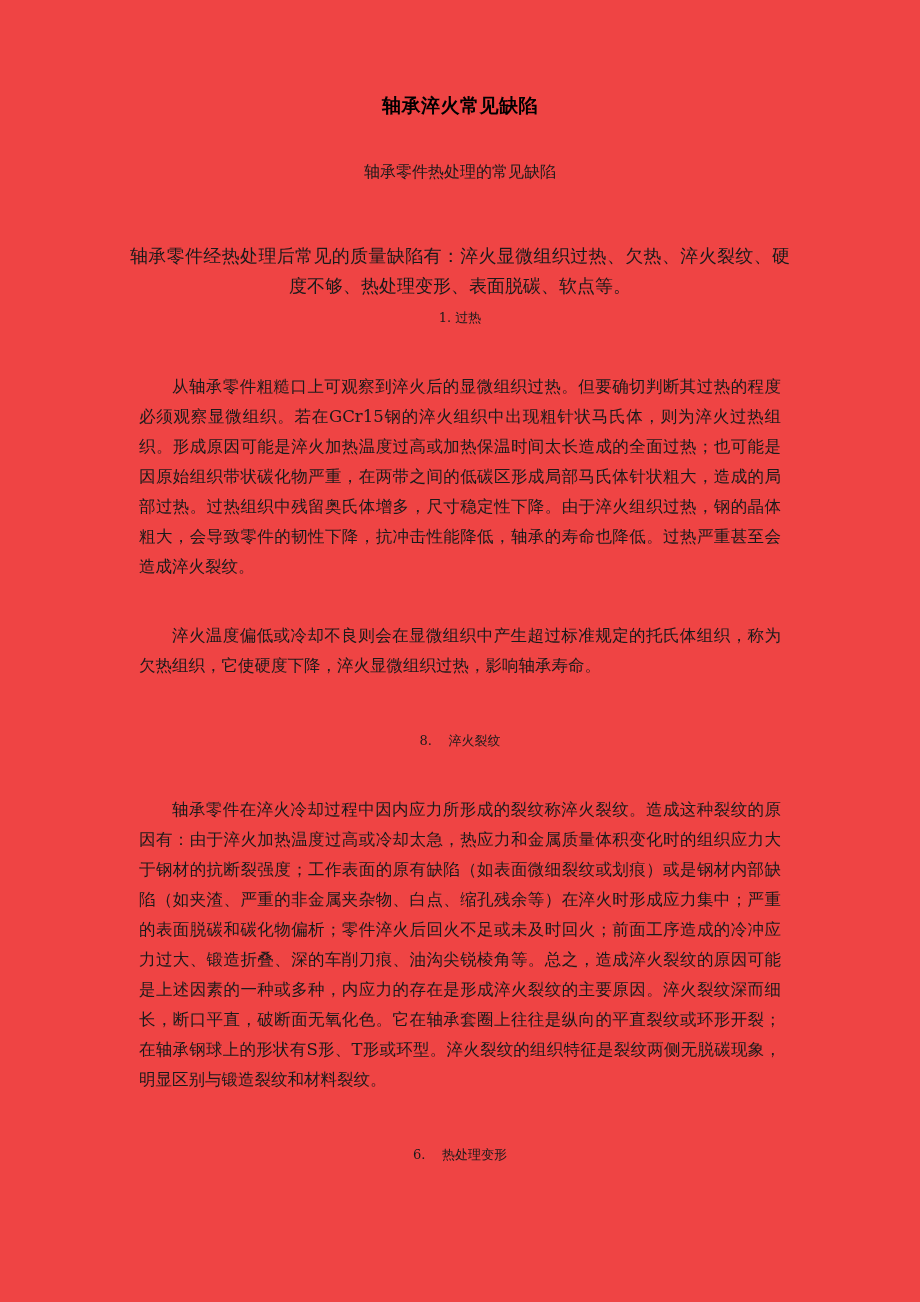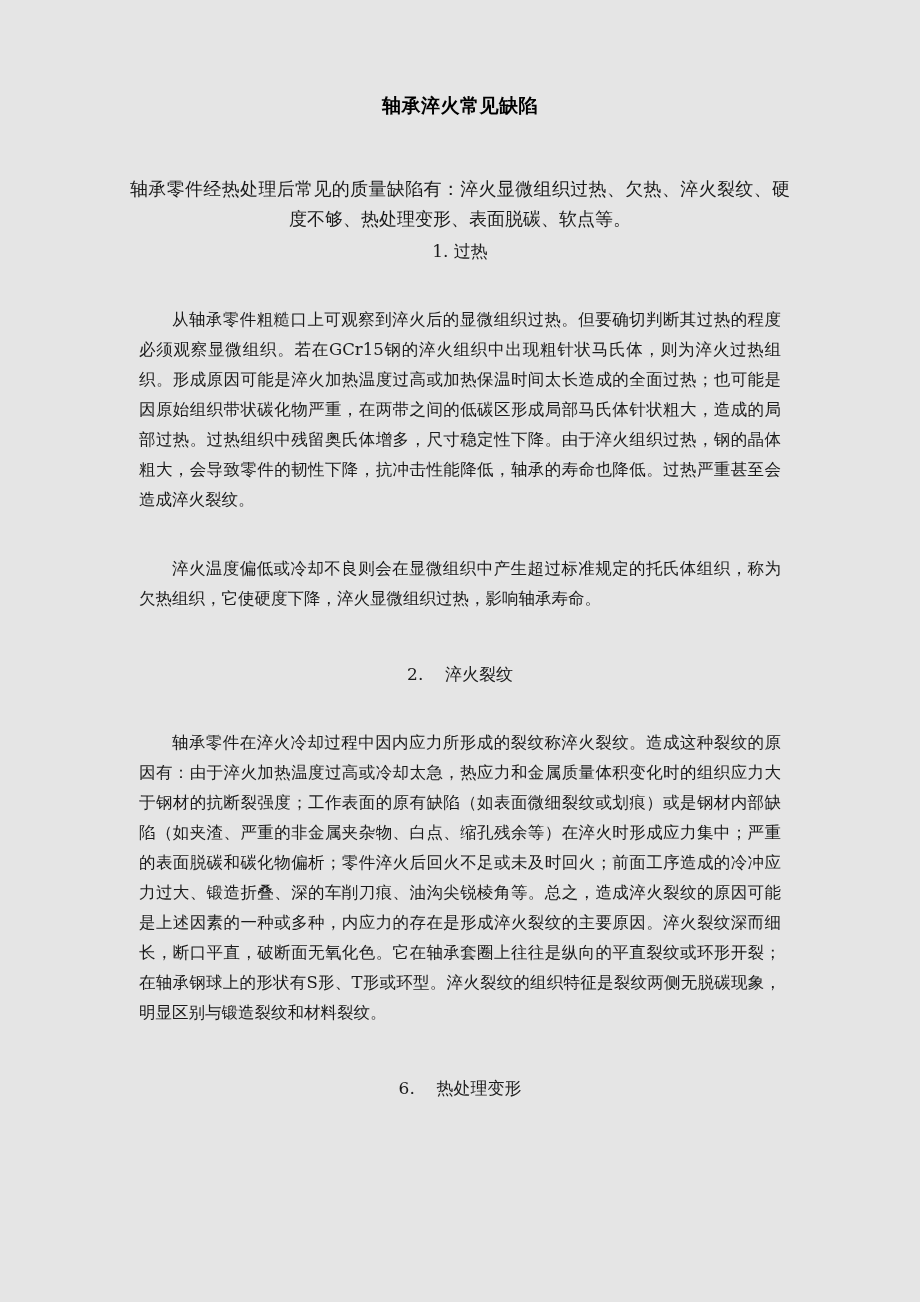--- a/index.html
+++ b/index.html
@@ -14,21 +14,21 @@
     font-family: "DejaVu Serif", "Liberation Serif", serif;
     color: #1a1a1a;
     -webkit-font-smoothing: antialiased;
   }
   .page {
     position: relative;
     width: 920px;
     height: 1302px;
     box-sizing: border-box;
     padding: 0 130px;
-    background: #e5e5e5;
+    background: #ef4444;
   }
   .doc-title {
     margin: 0;
     padding-top: 90px;
     text-align: center;
     font-size: 19px;
     font-weight: bold;
     letter-spacing: 0.5px;
     line-height: 30px;
     color: #000000;
@@ -47,21 +47,21 @@
     padding-top: 54px;
     text-align: justify;
     text-align-last: center;
     font-size: 18px;
     line-height: 30px;
     text-justify: inter-ideograph;
   }
   .section-heading {
     margin: 0;
     text-align: center;
-    font-size: 17px;
+    font-size: 13px;
     line-height: 30px;
     font-weight: normal;
   }
   .section-heading.h-1 { padding-top: 2px; }
   .section-heading.h-2 { padding-top: 34px; }
   .section-heading.h-3 { padding-top: 36px; }
   .section-heading.h-4 { padding-top: 36px; }
   .sec-num {
     white-space: pre;
   }
@@ -77,29 +77,30 @@
   .body-para.p-2 { padding-top: 30px; }
   .body-para.p-3 { padding-top: 30px; }
 </style>
 </head>
 <body>
 
 <div class="page">
 
   <h1 class="doc-title">轴承淬火常见缺陷</h1>
 
+  <p class="doc-subtitle">轴承零件热处理的常见缺陷</p>
 
   <p class="intro">轴承零件经热处理后常见的质量缺陷有：淬火显微组织过热、欠热、淬火裂纹、硬度不够、热处理变形、表面脱碳、软点等。</p>
 
   <h2 class="section-heading h-1">1. 过热</h2>
 
   <p class="body-para p-1">从轴承零件粗糙口上可观察到淬火后的显微组织过热。但要确切判断其过热的程度必须观察显微组织。若在GCr15钢的淬火组织中出现粗针状马氏体，则为淬火过热组织。形成原因可能是淬火加热温度过高或加热保温时间太长造成的全面过热；也可能是因原始组织带状碳化物严重，在两带之间的低碳区形成局部马氏体针状粗大，造成的局部过热。过热组织中残留奥氏体增多，尺寸稳定性下降。由于淬火组织过热，钢的晶体粗大，会导致零件的韧性下降，抗冲击性能降低，轴承的寿命也降低。过热严重甚至会造成淬火裂纹。</p>
 
 
   <p class="body-para p-2">淬火温度偏低或冷却不良则会在显微组织中产生超过标准规定的托氏体组织，称为欠热组织，它使硬度下降，淬火显微组织过热，影响轴承寿命。</p>
 
-  <h2 class="section-heading h-3 sec-num">2.    淬火裂纹</h2>
+  <h2 class="section-heading h-3 sec-num">8.    淬火裂纹</h2>
 
   <p class="body-para p-3">轴承零件在淬火冷却过程中因内应力所形成的裂纹称淬火裂纹。造成这种裂纹的原因有：由于淬火加热温度过高或冷却太急，热应力和金属质量体积变化时的组织应力大于钢材的抗断裂强度；工作表面的原有缺陷（如表面微细裂纹或划痕）或是钢材内部缺陷（如夹渣、严重的非金属夹杂物、白点、缩孔残余等）在淬火时形成应力集中；严重的表面脱碳和碳化物偏析；零件淬火后回火不足或未及时回火；前面工序造成的冷冲应力过大、锻造折叠、深的车削刀痕、油沟尖锐棱角等。总之，造成淬火裂纹的原因可能是上述因素的一种或多种，内应力的存在是形成淬火裂纹的主要原因。淬火裂纹深而细长，断口平直，破断面无氧化色。它在轴承套圈上往往是纵向的平直裂纹或环形开裂；在轴承钢球上的形状有S形、T形或环型。淬火裂纹的组织特征是裂纹两侧无脱碳现象，明显区别与锻造裂纹和材料裂纹。</p>
 
   <h2 class="section-heading h-4 sec-num">6.    热处理变形</h2>
 
 </div>
 
 </body></html>

